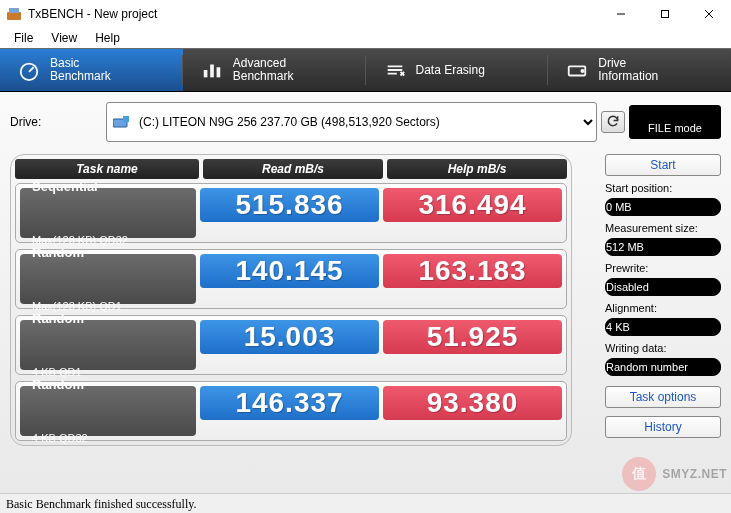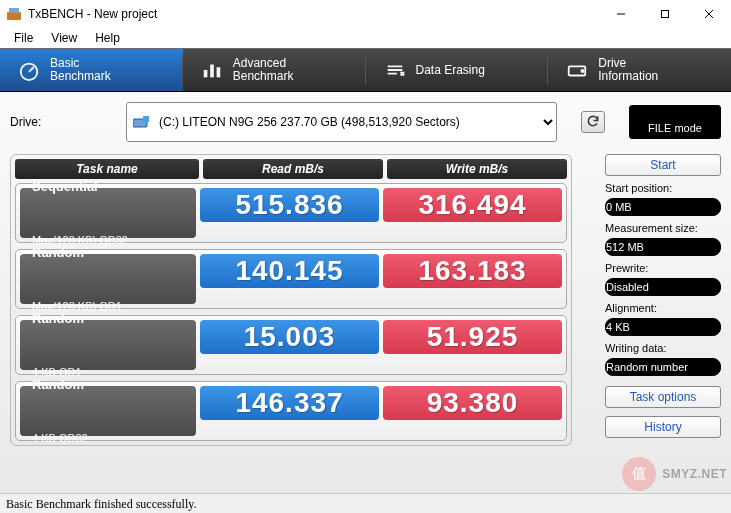--- a/index.html
+++ b/index.html
@@ -14,31 +14,31 @@
 .menubar .menu-item { padding: 1px 8px; }
 
 .tabstrip { height: 44px; background: linear-gradient(#4a4a4a, #2c2c2c); display: flex; border-top: 1px solid #6a6a6a; border-bottom: 1px solid #000; }
 .tabstrip .tab { flex: 1; display: flex; align-items: center; justify-content: flex-start; padding-left: 18px; color: #fff; font-size: 12px; gap: 10px; position: relative; }
 .tabstrip .tab.selected { background: linear-gradient(#2a7dd5, #1b4f8f); }
 .tabstrip .tab .tab-icon { width: 22px; height: 22px; opacity: .95; flex-shrink: 0; }
 .tabstrip .tab:not(:last-child)::after { content:""; position:absolute; right:0; top:6px; bottom:6px; width:1px; background:#555; }
 
 .content { position: absolute; left: 0; right: 0; top: 92px; bottom: 20px; background: linear-gradient(#fafafa,#e9e9e9); }
 
-.drive-row { display: flex; align-items: center; padding: 10px 10px 6px 10px; gap: 24px; font-size: 12px; }
+.drive-row { display: flex; align-items: center; padding: 10px 10px 6px 10px; gap: 4px; font-size: 12px; }
 .drive-row .lbl { width: 92px; }
 .drive-row .sel-wrap { flex: 1; display: flex; align-items: center; background: #fff; border: 1px solid #888; border-radius: 3px; height: 40px; min-width: 0; }
 .drive-row .drive-icon { width: 16px; height: 12px; margin: 0 6px; flex-shrink: 0; }
 .drive-row select { flex: 1; border: none; background: transparent; font-size: 12px; height: 20px; min-width: 0; }
 .drive-row .refresh { width: 24px; height: 22px; border: 1px solid #888; border-radius: 3px; background: linear-gradient(#f6f6f6,#ddd); display: flex; align-items: center; justify-content: center; }
 .drive-row .mode-btn { padding: 16px 12px; height: 32px; border: 1px solid #000; border-radius: 3px; background: #000; color: #fff; font-size: 11px; min-width: 92px; }
 
 .main-area { display: flex; padding: 6px 10px 0 10px; gap: 10px; }
 
-.bench { flex: 1; background: linear-gradient(#f7f7f7,#e8e8e8); border: 1px solid #bbb; border-radius: 6px; padding: 4px; }
+.bench { flex: 1; background: linear-gradient(#f7f7f7,#e8e8e8); border: 1px solid #bbb; border-radius: 14px; padding: 4px; }
 .head-row { display: flex; gap: 4px; margin-bottom: 4px; }
 .head-row div { flex: 1; background: linear-gradient(#3b3b3b,#222); color: #fff; font-size: 12px; font-style: italic; font-weight: bold; text-align: center; padding: 3px 0; border-radius: 3px; }
 .head-row div:first-child { flex: 0 0 184px; }
 
 .task-row { display: flex; gap: 4px; margin-bottom: 6px; border: 1px solid #aaa; border-radius: 5px; padding: 4px; background: linear-gradient(#fdfdfd,#eee); }
 .task-name { flex: 0 0 176px; background: linear-gradient(#6b6b6b,#4a4a4a); border-radius: 4px; color: #fcfcfc; display: flex; flex-direction: column; justify-content: center; padding-left: 12px; height: 50px; font-family: Tahoma, sans-serif; gap: 40px; }
 .task-name .t1 { font-size: 13px; font-weight: bold; line-height: 1.1; }
 .task-name .t2 { font-size: 11px; line-height: 1.1; }
 .val { flex: 1; height: 34px; border-radius: 4px; display: flex; align-items: center; justify-content: center; color: #fff; font-size: 28px; font-weight: bold; font-family: Tahoma, sans-serif; letter-spacing: 1px; text-shadow: 1px 1px 1px rgba(0,0,0,.25); }
 .val.read { background: linear-gradient(#3d95e6,#1e6fc9); }
@@ -144,21 +144,21 @@
           </svg></span>
     </div>
     <button class="mode-btn">FILE mode</button>
   </div>
 
   <div class="main-area">
     <div class="bench">
       <div class="head-row">
         <div>Task name</div>
         <div>Read mB/s</div>
-        <div>Write mB/s</div>
+        <div>Help mB/s</div>
       </div>
 
       <div class="task-row">
         <div class="task-name">
           <span class="t1">Sequential</span>
           <span class="t2">Max(128 KB) QD32</span>
         </div>
         <div class="val read">515.836</div>
         <div class="val write">316.494</div>
       </div>

